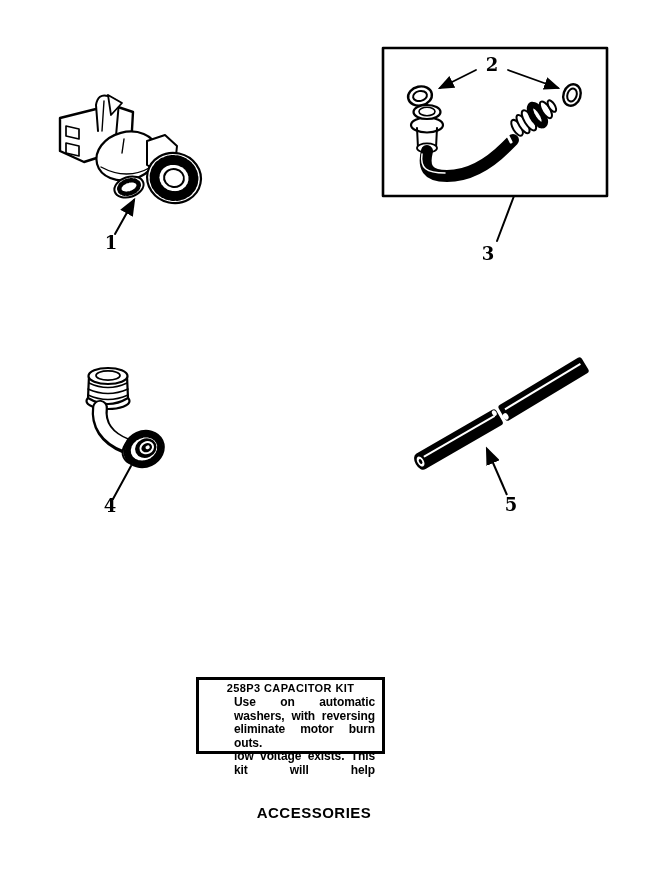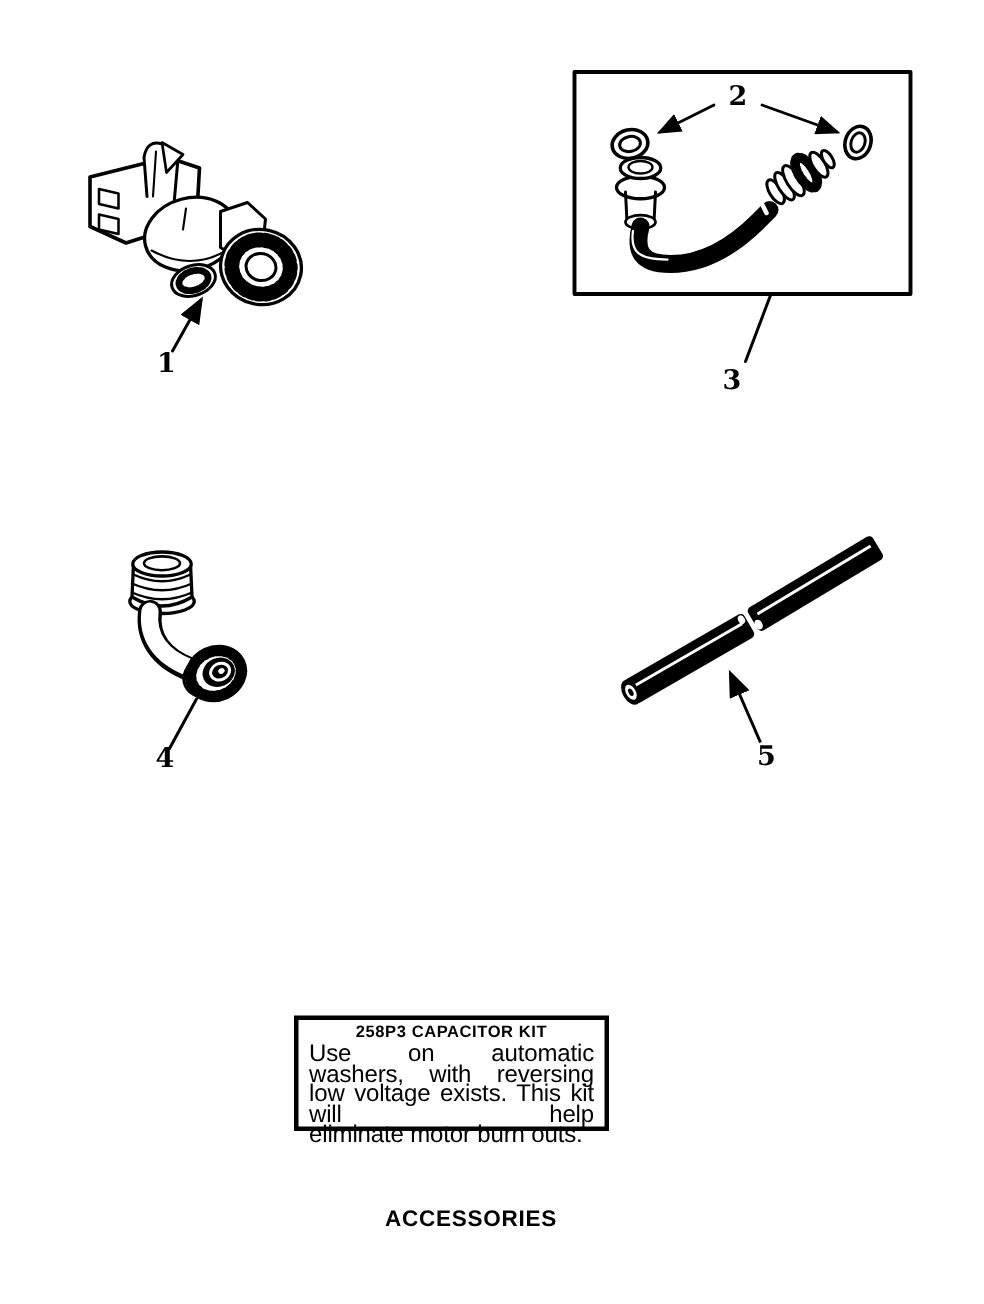--- a/index.html
+++ b/index.html
@@ -24,43 +24,44 @@
     font-family: "DejaVu Serif", serif;
     font-weight: bold;
     font-size: 18px;
     line-height: 19px;
     color: #000;
   }
   .note-box {
     position: absolute;
     left: 196px;
     top: 677px;
-    width: 210px;
+    width: 189px;
     height: 77px;
     border: 3px solid #000;
     box-sizing: border-box;
     background: #fff;
     padding: 2px 7px 0 7px;
   }
   .note-title {
     text-align: center;
     font-size: 11px;
     font-weight: bold;
     letter-spacing: 0.4px;
     line-height: 13px;
     margin-bottom: 1px;
     white-space: nowrap;
   }
   .note-line {
-    font-size: 16px;
-    font-weight: normal;
+    font-size: 12px;
+    font-weight: bold;
     line-height: 13.5px;
     letter-spacing: -0.1px;
     text-align: justify;
     text-align-last: justify;
+    margin-left: 28px;
   }
   .note-line.last { text-align-last: left; }
   .footer-title {
     position: absolute;
     left: 238px;
     top: 804px;
     width: 152px;
     text-align: center;
     font-size: 15px;
     font-weight: bold;
@@ -176,19 +177,19 @@
 
   <div class="callout" style="left:99px; top:233px;">1</div>
   <div class="callout" style="left:480px; top:55px;">2</div>
   <div class="callout" style="left:476px; top:244px;">3</div>
   <div class="callout" style="left:98px; top:496px;">4</div>
   <div class="callout" style="left:499px; top:495px;">5</div>
 
   <div class="note-box">
     <div class="note-title">258P3 CAPACITOR KIT</div>
     <div class="note-line">Use on automatic washers, with reversing</div>
+    <div class="note-line last">eliminate motor burn outs.</div>
     <div class="note-line">low voltage exists. This kit will help</div>
-    <div class="note-line last">eliminate motor burn outs.</div>
   </div>
 
   <div class="footer-title">ACCESSORIES</div>
 
 </div>
 
 </body></html>

